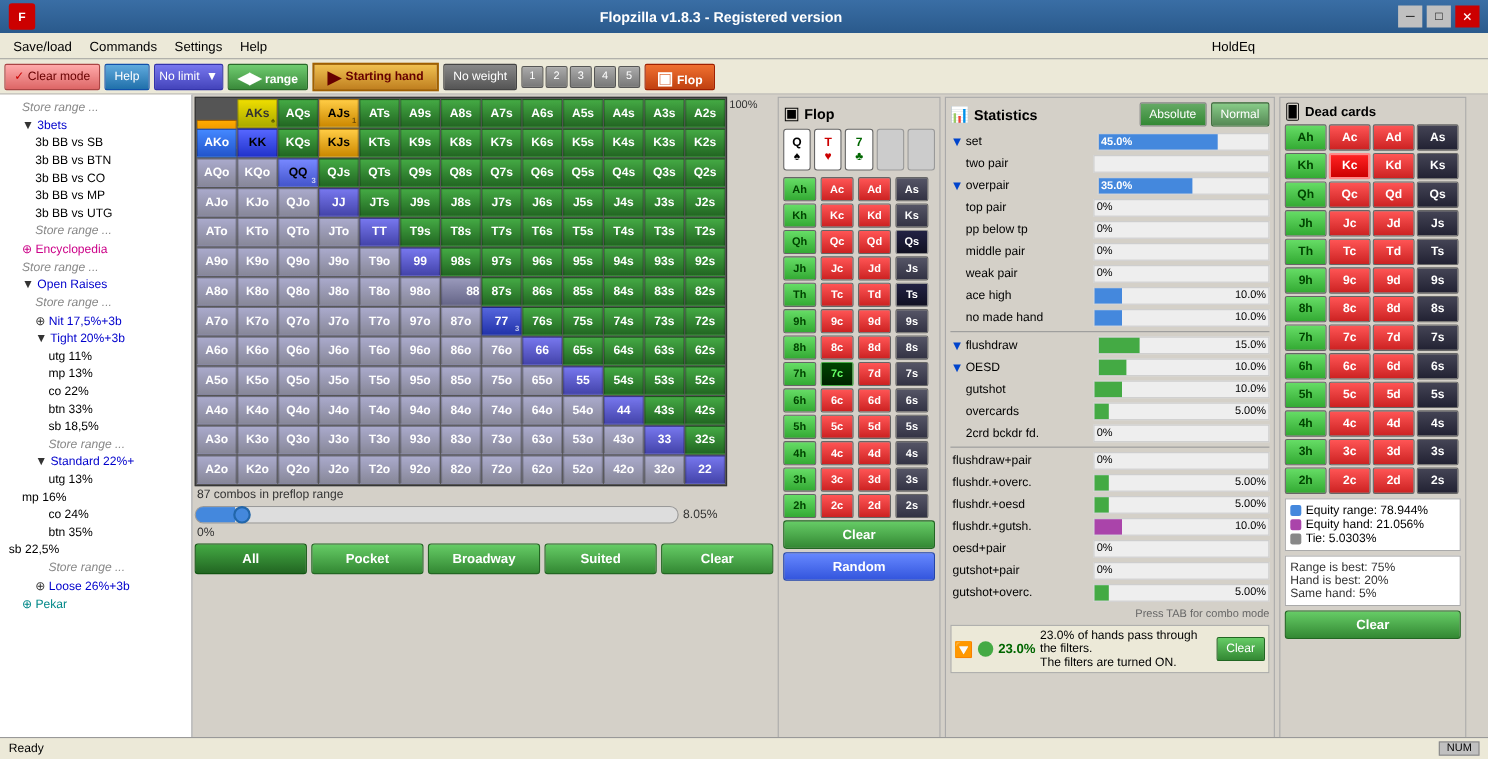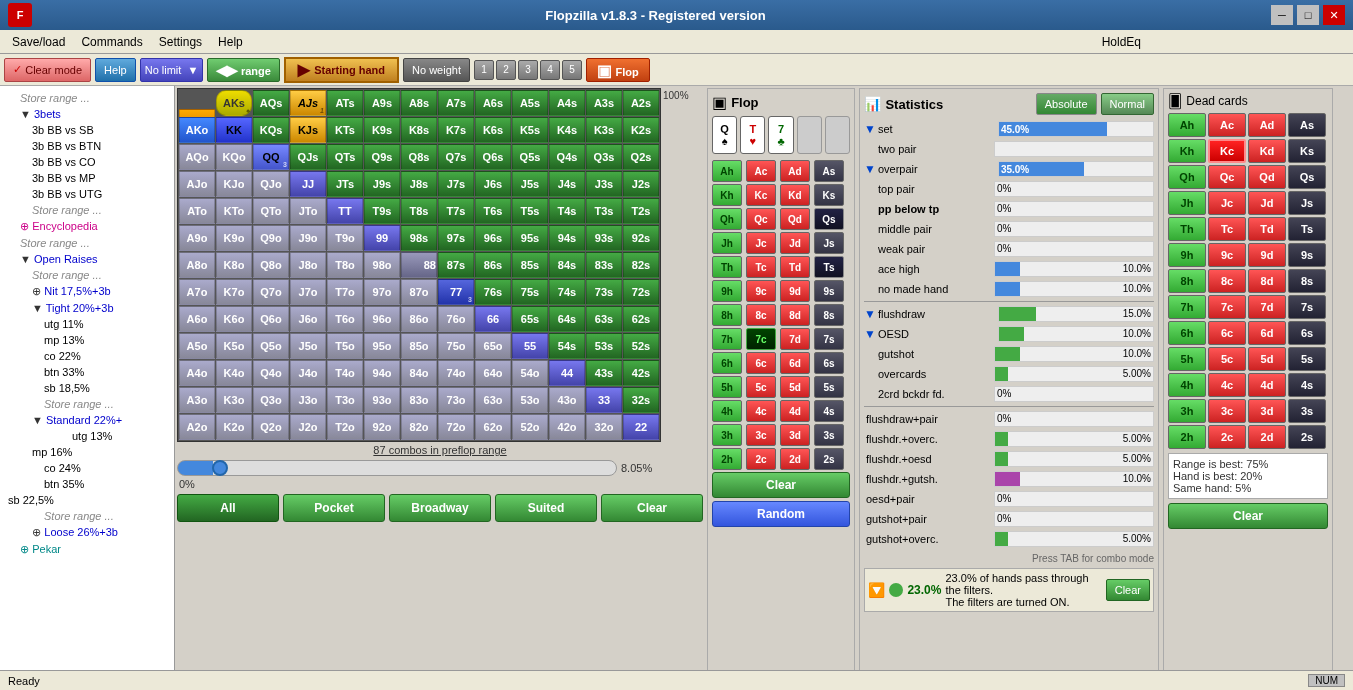--- a/index.html
+++ b/index.html
@@ -46,21 +46,21 @@
     .hand-cell { width: 36px; height: 26px; display: flex; align-items: center; justify-content: center; font-size: 10px; font-weight: bold; cursor: pointer; border: 1px solid rgba(0,0,0,0.2); position: relative; color: white; user-select: none; }
     
     
     .hc-pair { background: linear-gradient(to bottom, #7777ee, #4444aa); }
     .hc-suited { background: linear-gradient(to bottom, #44aa44, #226622); }
     .hc-offsuit { background: linear-gradient(to bottom, #aaaacc, #888899); }
     
     
     .hc-bright-blue { background: linear-gradient(to bottom, #4488ff, #2255cc); }
     .hc-orange { background: linear-gradient(to bottom, #ffaa00, #cc7700); color: #000; }
-    .hc-yellow { background: linear-gradient(to bottom, #ffee00, #ccaa00); color: #000; border-radius: 10px; }
+    .hc-yellow { background: linear-gradient(to bottom, #ffee00, #ccaa00); color: #000; }
     .range-slider { width: 430px; height: 16px; -webkit-appearance: none; appearance: none; background: linear-gradient(to right, #4488dd 0%, #4488dd 8.05%, #ddd 8.05%); border-radius: 8px; border: 1px solid #999; cursor: pointer; }
     .range-slider::-webkit-slider-thumb { -webkit-appearance: none; width: 16px; height: 16px; background: #4488dd; border-radius: 50%; border: 2px solid #2266aa; }
     .bottom-btn { flex: 1; height: 28px; border: 1px solid #888; cursor: pointer; font-size: 12px; font-weight: bold; border-radius: 3px; }
     .bottom-btn.dark-green { background: linear-gradient(to bottom, #44aa44, #226622); color: white; border-color: #115511; }
     .bottom-btn.medium-green { background: linear-gradient(to bottom, #66cc66, #338833); color: white; border-color: #226622; }
     .flop-cell { width: 30px; height: 22px; border: 1px solid #666; border-radius: 2px; display: flex; align-items: center; justify-content: center; font-size: 10px; font-weight: bold; cursor: pointer; }
     .fc-green { background: linear-gradient(to bottom, #66dd66, #33aa33); color: #004400; }
     .fc-red { background: linear-gradient(to bottom, #ff6666, #cc3333); color: white; }
     .fc-dark { background: linear-gradient(to bottom, #555566, #333344); color: white; }
     .fc-selected { background: linear-gradient(to bottom, #333344, #111122); color: white; }
@@ -160,22 +160,22 @@
     <div class="tree-item tree-store indent2">Store range ...</div>
     <div class="tree-item indent2"><span style="color:#333;">⊕ </span><span style="color:#0000cc;">Nit 17,5%+3b</span></div>
     <div class="tree-item indent2"><span style="color:#333;">▼ </span><span style="color:#0000cc;">Tight 20%+3b</span></div>
     <div class="tree-item" style="padding-left:44px;">utg 11%</div>
     <div class="tree-item" style="padding-left:44px;">mp 13%</div>
     <div class="tree-item" style="padding-left:44px;">co 22%</div>
     <div class="tree-item" style="padding-left:44px;">btn 33%</div>
     <div class="tree-item" style="padding-left:44px;">sb 18,5%</div>
     <div class="tree-item tree-store" style="padding-left:44px;">Store range ...</div>
     <div class="tree-item indent2"><span style="color:#333;">▼ </span><span style="color:#0000cc;">Standard 22%+</span></div>
-    <div class="tree-item" style="padding-left:72px;">utg 13%</div>
-    <div class="tree-item" style="padding-left:32px;">mp 16%</div>
+    <div class="tree-item" style="padding-left:44px;">utg 13%</div>
+    <div class="tree-item" style="padding-left:20px;">mp 16%</div>
     <div class="tree-item" style="padding-left:44px;">co 24%</div>
     <div class="tree-item" style="padding-left:44px;">btn 35%</div>
     <div class="tree-item" style="">sb 22,5%</div>
     <div class="tree-item tree-store" style="padding-left:44px;">Store range ...</div>
     <div class="tree-item indent2"><span style="color:#333;">⊕ </span><span style="color:#0000cc;">Loose 26%+3b</span></div>
     <div class="tree-item indent1"><span style="color:#008888;">⊕ Pekar</span></div>
   </div>
 
   <div class="center-panel">
     <div style="display:flex;gap:4px;flex:1;">
@@ -188,21 +188,21 @@
                 <span>AA</span>
                 <span class="cell-number" style="font-size:7px;bottom:1px;right:1px;color:rgba(0,0,0,0.5);">6</span>
               </div>
             <div class="hand-cell hc-yellow" style="position:relative;color:#333;background:linear-gradient(to bottom,#eedd00,#aaaa00);">
                 <span>AKs</span>
                 <span class="cell-number" style="font-size:7px;bottom:1px;right:1px;color:rgba(0,0,0,0.5);">♠</span>
               </div>
             <div class="hand-cell hc-suited">
                 <span>AQs</span>
               </div>
-            <div class="hand-cell hc-offsuit" style="background:linear-gradient(to bottom,#ffcc44,#cc8800);color:#000;position:relative;font-style:italic;">
+            <div class="hand-cell hc-offsuit" style="background:linear-gradient(to bottom,#ffcc44,#cc8800);color:#000;position:relative;">
                 <span>AJs</span>
                 <span style="font-size:7px;position:absolute;bottom:1px;right:1px;color:rgba(0,0,0,0.5);">1</span>
               </div>
             <div class="hand-cell hc-suited">
                 <span>ATs</span>
               </div>
             <div class="hand-cell hc-suited">
                 <span>A9s</span>
               </div>
             <div class="hand-cell hc-suited">
@@ -710,21 +710,21 @@
               </div>
           </div>
 
           <div style="display:flex;flex-direction:column;justify-content:space-between;padding:2px 0;width:40px;">
             <span style="font-size:10px;color:#333;">100%</span>
             <span style="font-size:10px;color:#333;"></span>
             <span style="font-size:10px;color:#333;"></span>
           </div>
         </div>
 
-        <div style="text-align:center;font-size:11px;color:#333;padding:2px;text-decoration:underline;">87 combos in preflop range</div>
+        <div style="text-align:left;font-size:11px;color:#333;padding:2px;">87 combos in preflop range</div>
 
         <div style="display:flex;align-items:center;gap:4px;padding:2px 0;">
           <input type="range" class="range-slider" min="0" max="100" value="8" style="width: 440px;">
           <span style="font-size:11px;color:#333;">8.05%</span>
         </div>
 
         <div style="font-size:11px;color:#333;padding-left:2px;">0%</div>
 
         <div style="display:flex;gap:4px;padding:4px 0;">
           <button class="bottom-btn dark-green" style="width:80px;">All</button>
@@ -868,21 +868,21 @@
                 </div>
             </div>
           </div>
 
           <div class="stats-row">
             <div style="width:130px;padding-left:14px;">top pair</div>
             <div style="flex:1;height:16px;background:#eee;border:1px solid #ccc;"><span style="font-size:10px;margin-left:2px;">0%</span></div>
           </div>
 
           <div class="stats-row">
-            <div style="width:130px;padding-left:14px;font-weight:bold;">pp below tp</div>
+            <div style="width:130px;padding-left:14px;">pp below tp</div>
             <div style="flex:1;height:16px;background:#eee;border:1px solid #ccc;"><span style="font-size:10px;margin-left:2px;">0%</span></div>
           </div>
 
           <div class="stats-row">
             <div style="width:130px;padding-left:14px;">middle pair</div>
             <div style="flex:1;height:16px;background:#eee;border:1px solid #ccc;"><span style="font-size:10px;margin-left:2px;">0%</span></div>
           </div>
 
           <div class="stats-row">
             <div style="width:130px;padding-left:14px;">weak pair</div>
@@ -1007,21 +1007,21 @@
             <div>23.0% of hands pass through the filters.</div>
             <div>The filters are turned ON.</div>
           </div>
           <button style="height:22px;padding:1px 8px;background:linear-gradient(to bottom,#66cc66,#338833);color:white;border:1px solid #226622;cursor:pointer;border-radius:2px;font-size:11px;">Clear</button>
         </div>
       </div>
 
       <div style="width:170px;background:#d4d0c8;border:1px solid #aaa;padding:4px;flex-shrink:0;display:flex;flex-direction:column;">
         <div style="display:flex;align-items:center;gap:4px;margin-bottom:4px;">
           <span style="font-size:14px;">🂠</span>
-          <span style="font-weight:normal;font-size:12px;">Dead cards</span>
+          <span style="font-weight:bold;font-size:12px;">Dead cards</span>
         </div>
 
         <div style="display:grid;grid-template-columns:repeat(4,38px);gap:2px;">
 
           <div class="dead-cell dc-green">Ah</div>
           <div class="dead-cell dc-red">Ac</div>
           <div class="dead-cell dc-red">Ad</div>
           <div class="dead-cell dc-dark">As</div>
 
           <div class="dead-cell dc-green">Kh</div>
@@ -1078,20 +1078,34 @@
           <div class="dead-cell dc-red">3c</div>
           <div class="dead-cell dc-red">3d</div>
           <div class="dead-cell dc-dark">3s</div>
 
           <div class="dead-cell dc-green">2h</div>
           <div class="dead-cell dc-red">2c</div>
           <div class="dead-cell dc-red">2d</div>
           <div class="dead-cell dc-dark">2s</div>
         </div>
 
+        <div style="background:white;border:1px solid #aaa;padding:4px;margin-top:4px;font-size:10px;">
+          <div style="display:flex;align-items:center;gap:4px;margin-bottom:1px;">
+            <div style="width:10px;height:10px;background:#4488dd;border-radius:2px;flex-shrink:0;"></div>
+            <span>Equity range: 78.944%</span>
+          </div>
+          <div style="display:flex;align-items:center;gap:4px;margin-bottom:1px;">
+            <div style="width:10px;height:10px;background:#aa44aa;border-radius:2px;flex-shrink:0;"></div>
+            <span>Equity hand: 21.056%</span>
+          </div>
+          <div style="display:flex;align-items:center;gap:4px;">
+            <div style="width:10px;height:10px;background:#888;border-radius:2px;flex-shrink:0;"></div>
+            <span>Tie: 5.0303%</span>
+          </div>
+        </div>
 
         <div style="background:white;border:1px solid #aaa;padding:4px;margin-top:4px;font-size:10px;color:#333;">
           <div>Range is best: 75%</div>
           <div>Hand is best: 20%</div>
           <div>Same hand: 5%</div>
         </div>
 
         <button style="width:100%;height:26px;background:linear-gradient(to bottom,#66cc66,#338833);color:white;border:1px solid #226622;cursor:pointer;border-radius:3px;font-size:12px;font-weight:bold;margin-top:4px;">Clear</button>
       </div>
 

